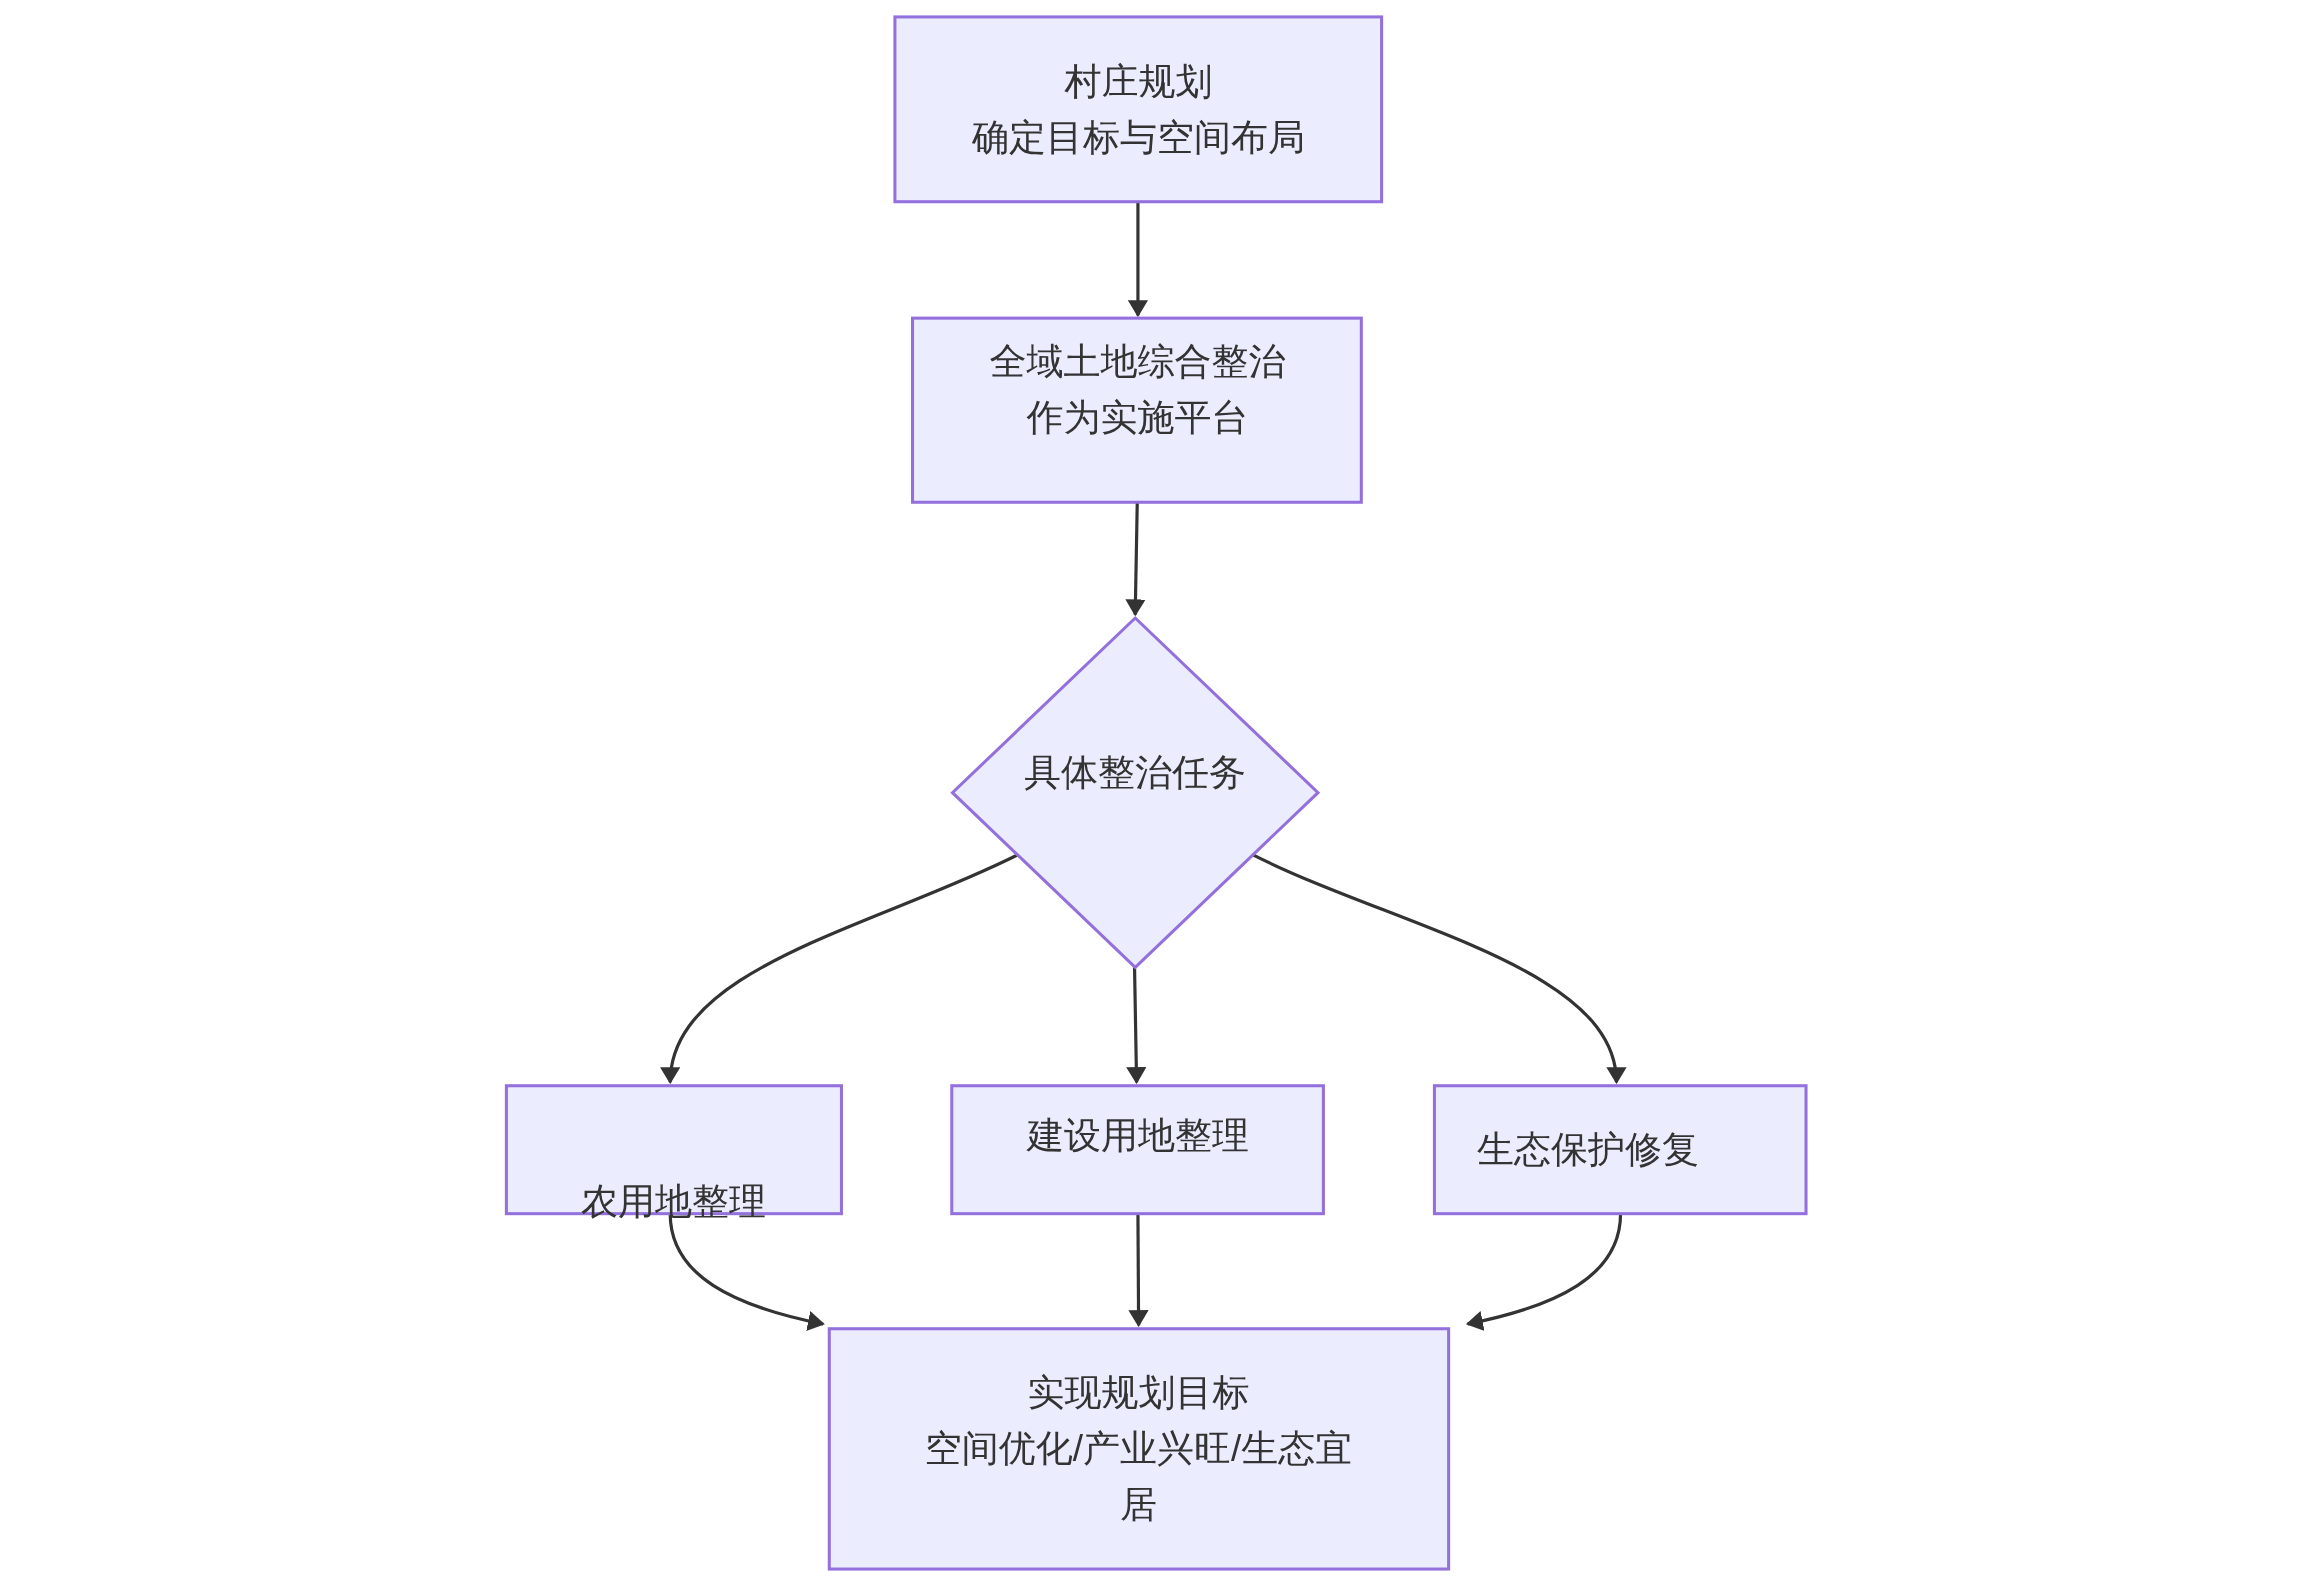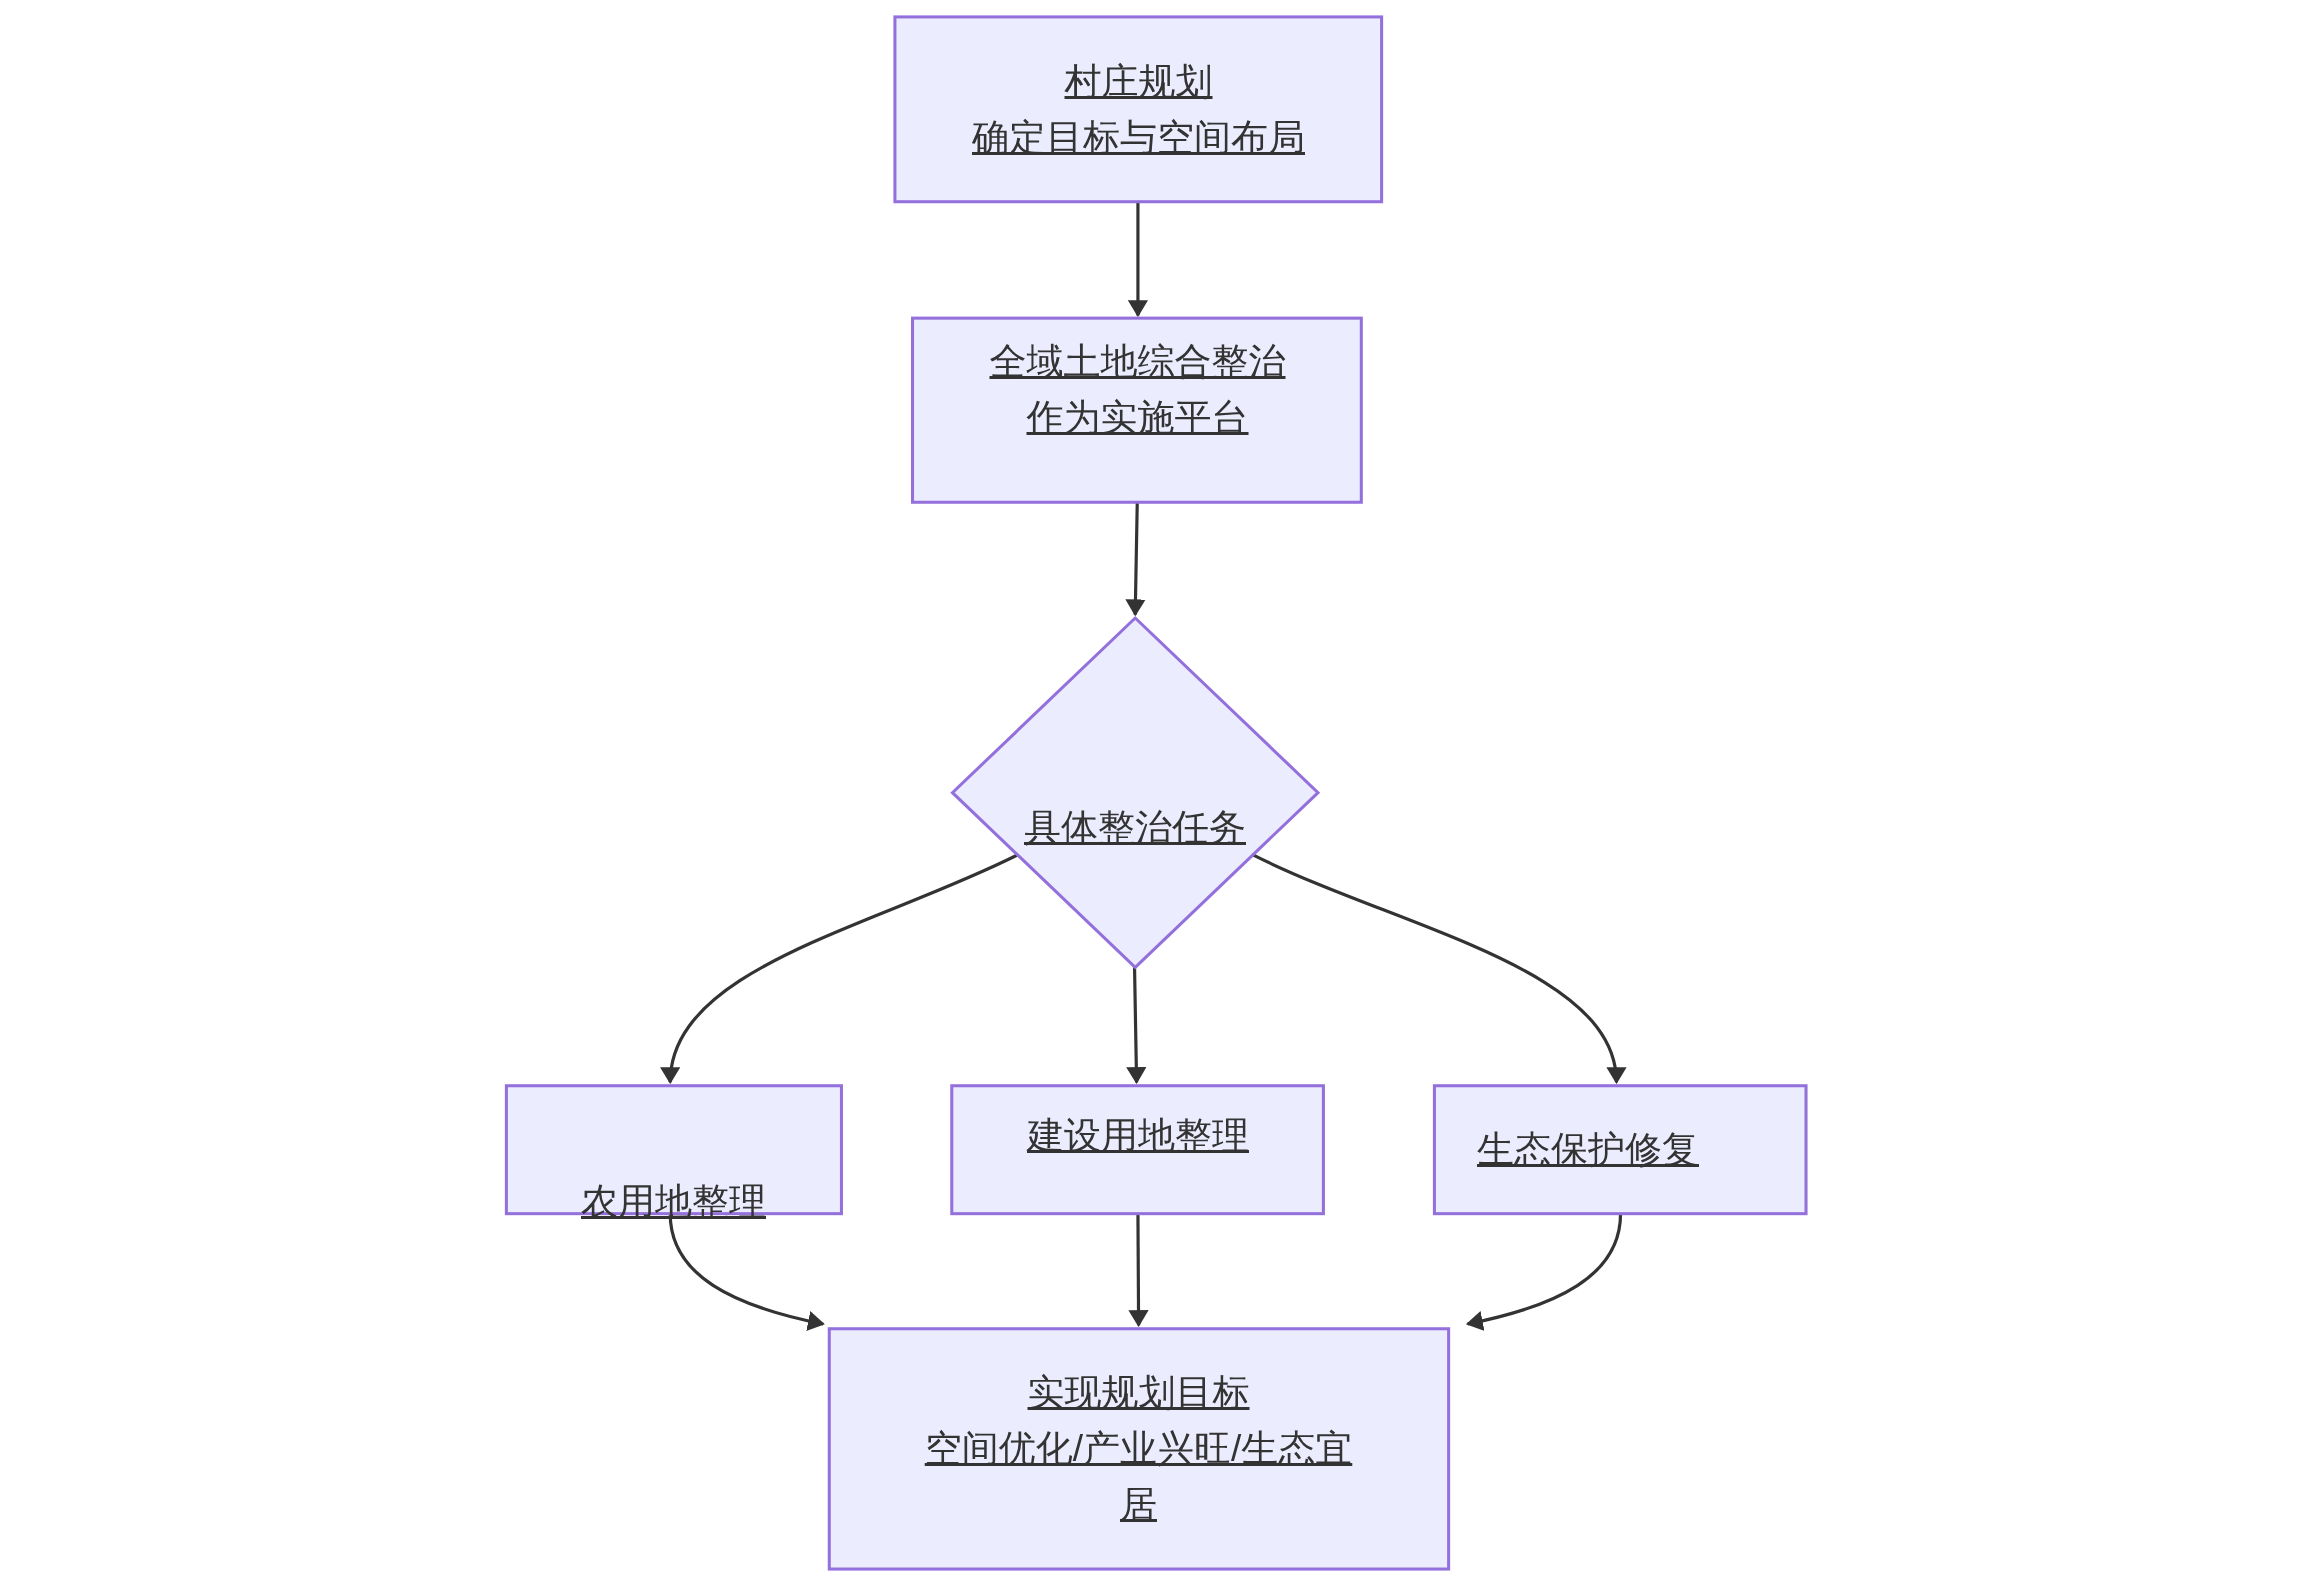--- a/index.html
+++ b/index.html
@@ -43,21 +43,21 @@
     display: flex;
     flex-direction: column;
     align-items: center;
     justify-content: center;
     text-align: center;
     color: var(--text_color);
     font-size: 37px;
     line-height: 56px;
     white-space: nowrap;
   }
-  .label-line { display: block; text-decoration: underline; }
+  .label-line { display: block; }
 </style>
 </head>
 <body>
 
 <div class="canvas">
 
   <svg class="layer" viewBox="0 0 3408 2346" xmlns="http://www.w3.org/2000/svg">
     <defs>
       <marker id="arrowhead" viewBox="0 0 10 12" refX="9" refY="6" markerWidth="25" markerHeight="30" markerUnits="userSpaceOnUse" orient="auto">
         <path class="arrowhead-path" d="M 0 0 L 10 6 L 0 12 Z"></path>
@@ -85,21 +85,21 @@
   <div class="node-label" style="left:895px; top:17px; width:487px; height:185px;">
     <span class="label-line">村庄规划</span>
     <span class="label-line">确定目标与空间布局</span>
   </div>
 
   <div class="node-label" style="left:913px; top:318px; width:449px; height:144px;">
     <span class="label-line">全域土地综合整治</span>
     <span class="label-line">作为实施平台</span>
   </div>
 
-  <div class="node-label" style="left:952px; top:721px; width:366px; height:135px;justify-content:flex-end;">
+  <div class="node-label" style="left:952px; top:705px; width:366px; height:135px;">
     <span class="label-line">具体整治任务</span>
   </div>
 
   <div class="node-label" style="left:506px; top:1086px; width:335px; height:144px;justify-content:flex-end;">
     <span class="label-line">农用地整理</span>
   </div>
 
   <div class="node-label" style="left:952px; top:1086px; width:372px; height:100px;">
     <span class="label-line">建设用地整理</span>
   </div>

